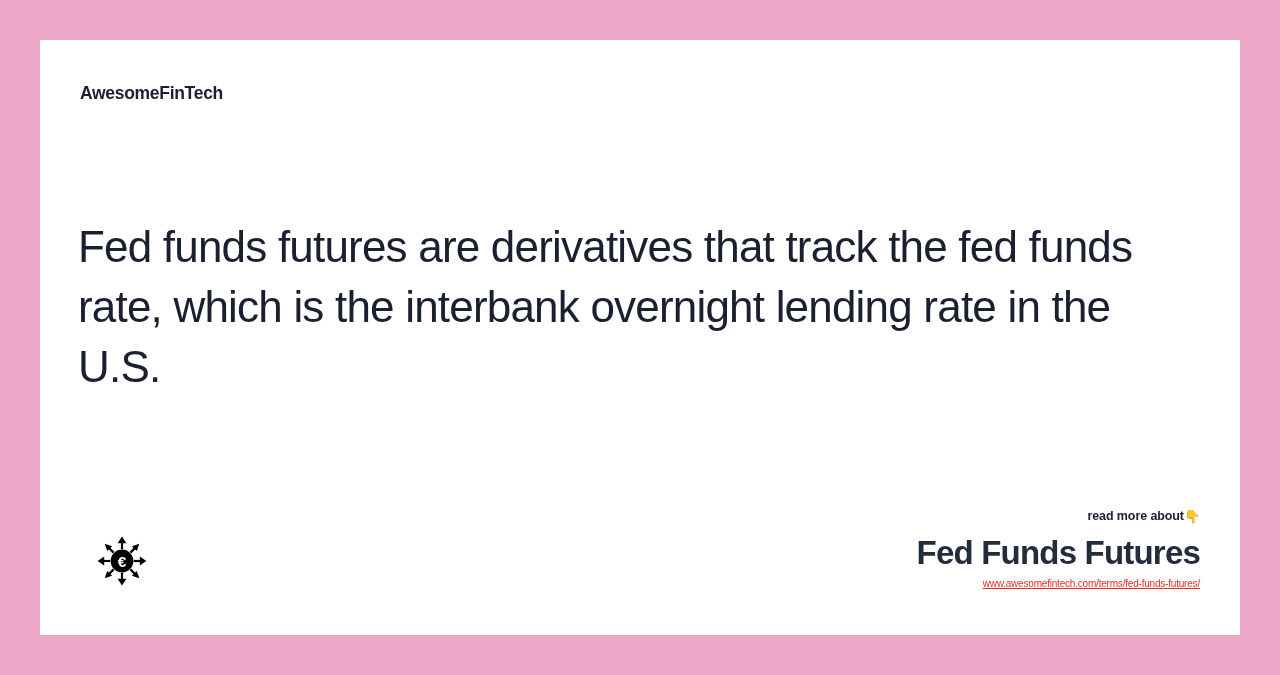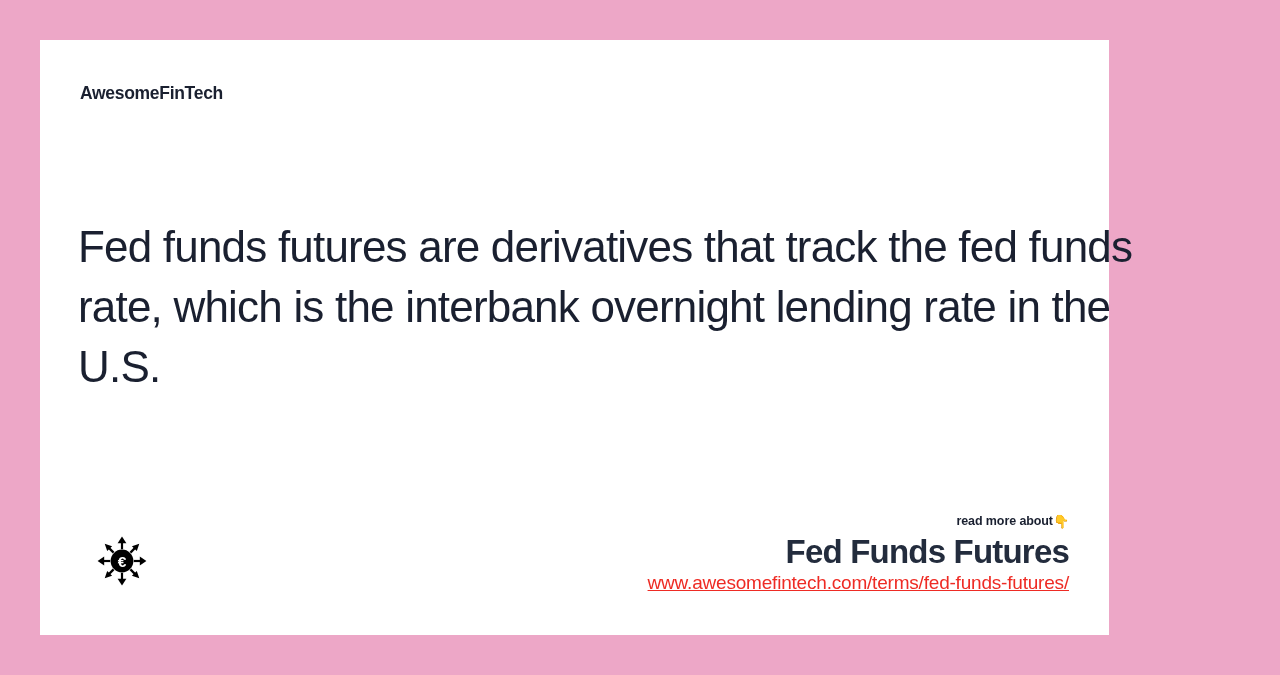--- a/index.html
+++ b/index.html
@@ -10,21 +10,21 @@
     width: 1280px;
     height: 675px;
     background: #eda7c7;
     font-family: "Liberation Sans", sans-serif;
     overflow: hidden;
   }
   .card {
     position: absolute;
     left: 40px;
     top: 40px;
-    width: 1069px;
+    width: 1200px;
     height: 595px;
     background: #ffffff;
     box-sizing: border-box;
   }
   .brand {
     position: absolute;
     left: 40px;
     top: 43px;
     font-size: 17.5px;
     font-weight: bold;
@@ -55,37 +55,37 @@
     right: 40px;
     bottom: 42px;
     text-align: right;
   }
   .read-more {
     font-size: 12.5px;
     font-weight: bold;
     color: #1a2030;
     line-height: 16px;
     letter-spacing: -0.1px;
-    margin-bottom: 2px;
+    margin-bottom: 8px;
   }
   .read-more .emoji {
     font-size: 13px;
     vertical-align: -1px;
   }
   .term-title {
     font-size: 33px;
     font-weight: bold;
     color: #232c3d;
     line-height: 40px;
     letter-spacing: -0.8px;
     white-space: nowrap;
   }
   .term-url {
     display: inline-block;
-    font-size: 19px;
+    font-size: 10px;
     color: #ee2b24;
     text-decoration: underline;
     letter-spacing: -0.2px;
     line-height: 18px;
     margin-top: 2px;
     white-space: nowrap;
   }
 </style>
 </head>
 <body>

